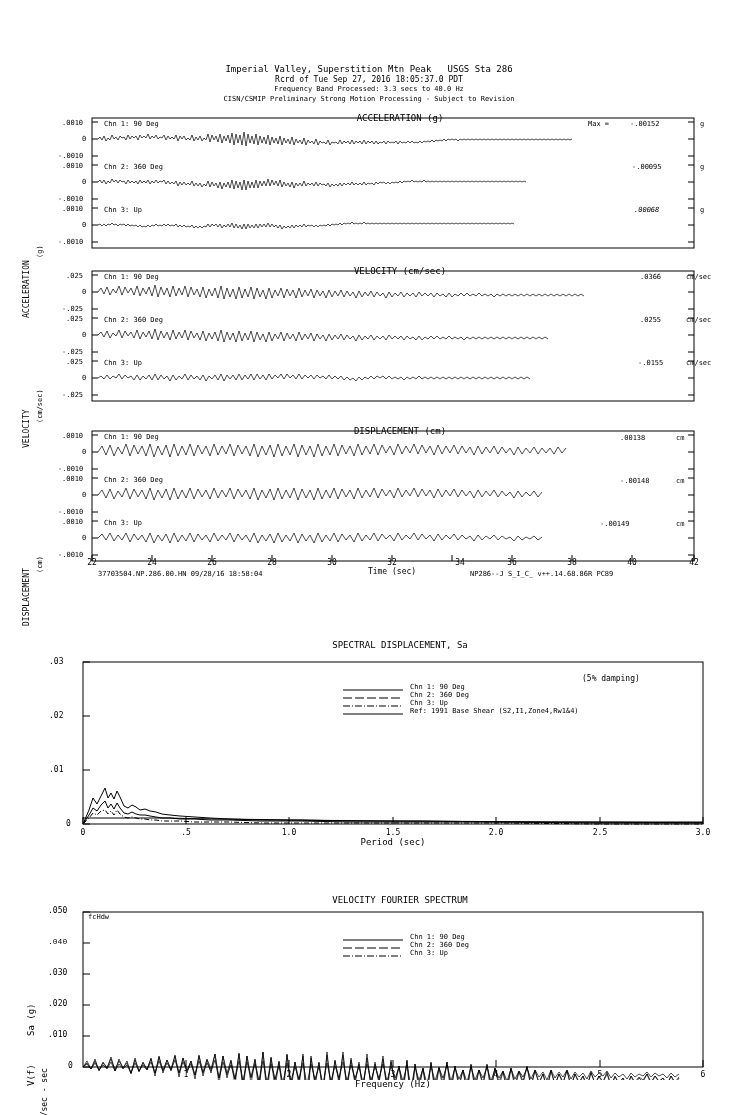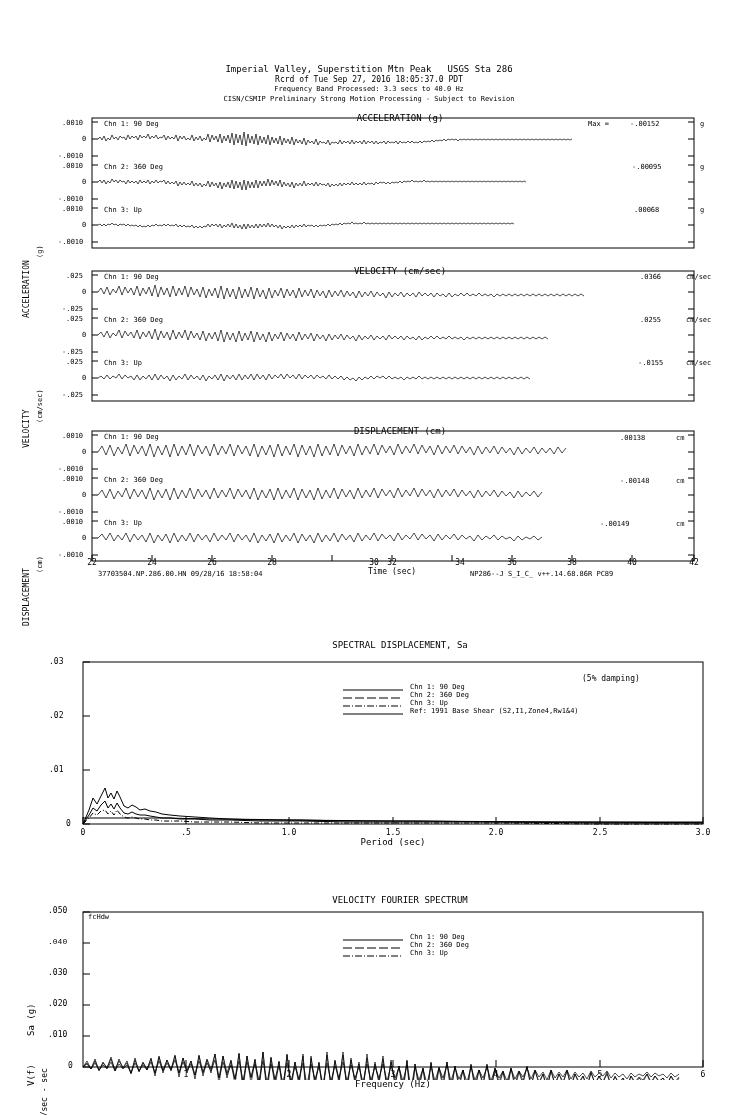--- a/index.html
+++ b/index.html
@@ -74,21 +74,21 @@
 
     <div class="t fs7" style="left:104px;top:12px;">Chn 1: 90 Deg</div>
     <div class="t fs7" style="left:104px;top:55px;">Chn 2: 360 Deg</div>
     <div class="t fs7" style="left:104px;top:98px;">Chn 3: Up</div>
 
     <div class="t fs7" style="left:588px;top:12px;">Max =</div>
     <div class="t fs7" style="left:630px;top:12px;">-.00152</div>
     <div class="t fs7" style="left:700px;top:12px;">g</div>
     <div class="t fs7" style="left:632px;top:55px;">-.00095</div>
     <div class="t fs7" style="left:700px;top:55px;">g</div>
-    <div class="t fs7" style="left:634px;top:98px;">.00068</div>
+    <div class="t fs7" style="left:634px;top:98px;font-style:italic;">.00068</div>
     <div class="t fs7" style="left:700px;top:98px;">g</div>
 
     <div class="t fs9 c" style="left:400px;top:158px;">VELOCITY (cm/sec)</div>
     <div class="t fs8 vert" style="left:22px;top:340px;transform:rotate(-90deg);transform-origin:left top;">VELOCITY</div>
     <div class="t fs7 vert" style="left:36px;top:315px;transform:rotate(-90deg);transform-origin:left top;">(cm/sec)</div>
 
     <svg width="739" height="140" style="position:absolute;left:0;top:161px;">
       <rect x="92" y="2" width="602" height="130" fill="none" stroke="#000" stroke-width="1"></rect>
       <g stroke="#000" stroke-width="1">
         <line x1="92" y1="6" x2="98" y2="6"></line>
@@ -203,21 +203,21 @@
     <div class="t fs7" style="left:676px;top:326px;">cm</div>
     <div class="t fs7" style="left:620px;top:369px;">-.00148</div>
     <div class="t fs7" style="left:676px;top:369px;">cm</div>
     <div class="t fs7" style="left:600px;top:412px;">-.00149</div>
     <div class="t fs7" style="left:676px;top:412px;">cm</div>
 
     <div class="t fs8 c" style="left:92px;top:450px;">22</div>
     <div class="t fs8 c" style="left:152px;top:450px;">24</div>
     <div class="t fs8 c" style="left:212px;top:450px;">26</div>
     <div class="t fs8 c" style="left:272px;top:450px;">28</div>
-    <div class="t fs8 c" style="left:332px;top:450px;margin-left:42px;">30</div>
+    <div class="t fs8 c" style="left:332px;top:450px;">30</div>
     <div class="t fs8 c" style="left:392px;top:450px;">32</div>
     <div class="t fs8 c" style="left:452px;top:450px;margin-left:8px;">34</div>
     <div class="t fs8 c" style="left:512px;top:450px;">36</div>
     <div class="t fs8 c" style="left:572px;top:450px;">38</div>
     <div class="t fs8 c" style="left:632px;top:450px;">40</div>
     <div class="t fs8 c" style="left:694px;top:450px;">42</div>
     <div class="t fs8 c" style="left:392px;top:459px;">Time (sec)</div>
 
     <div class="t fs7" style="left:98px;top:462px;">37703504.NP.286.00.HN 09/28/16 18:58:04</div>
     <div class="t fs7" style="left:470px;top:462px;">NP286--J S_I_C_ v++.14.68.86R PC89</div>

